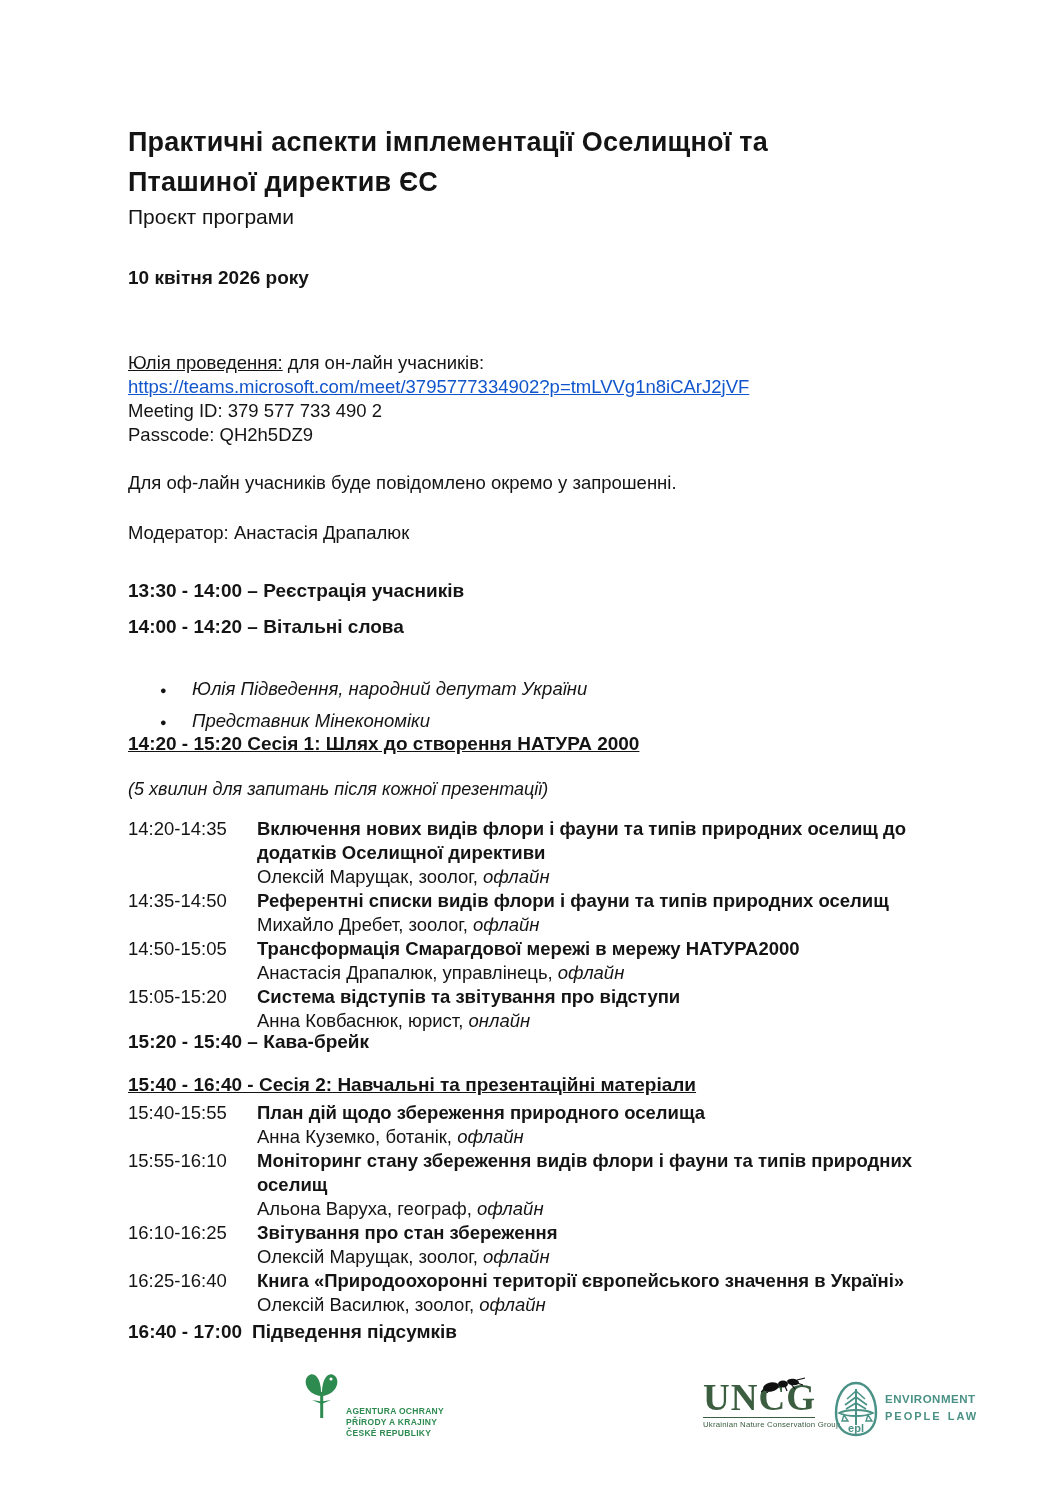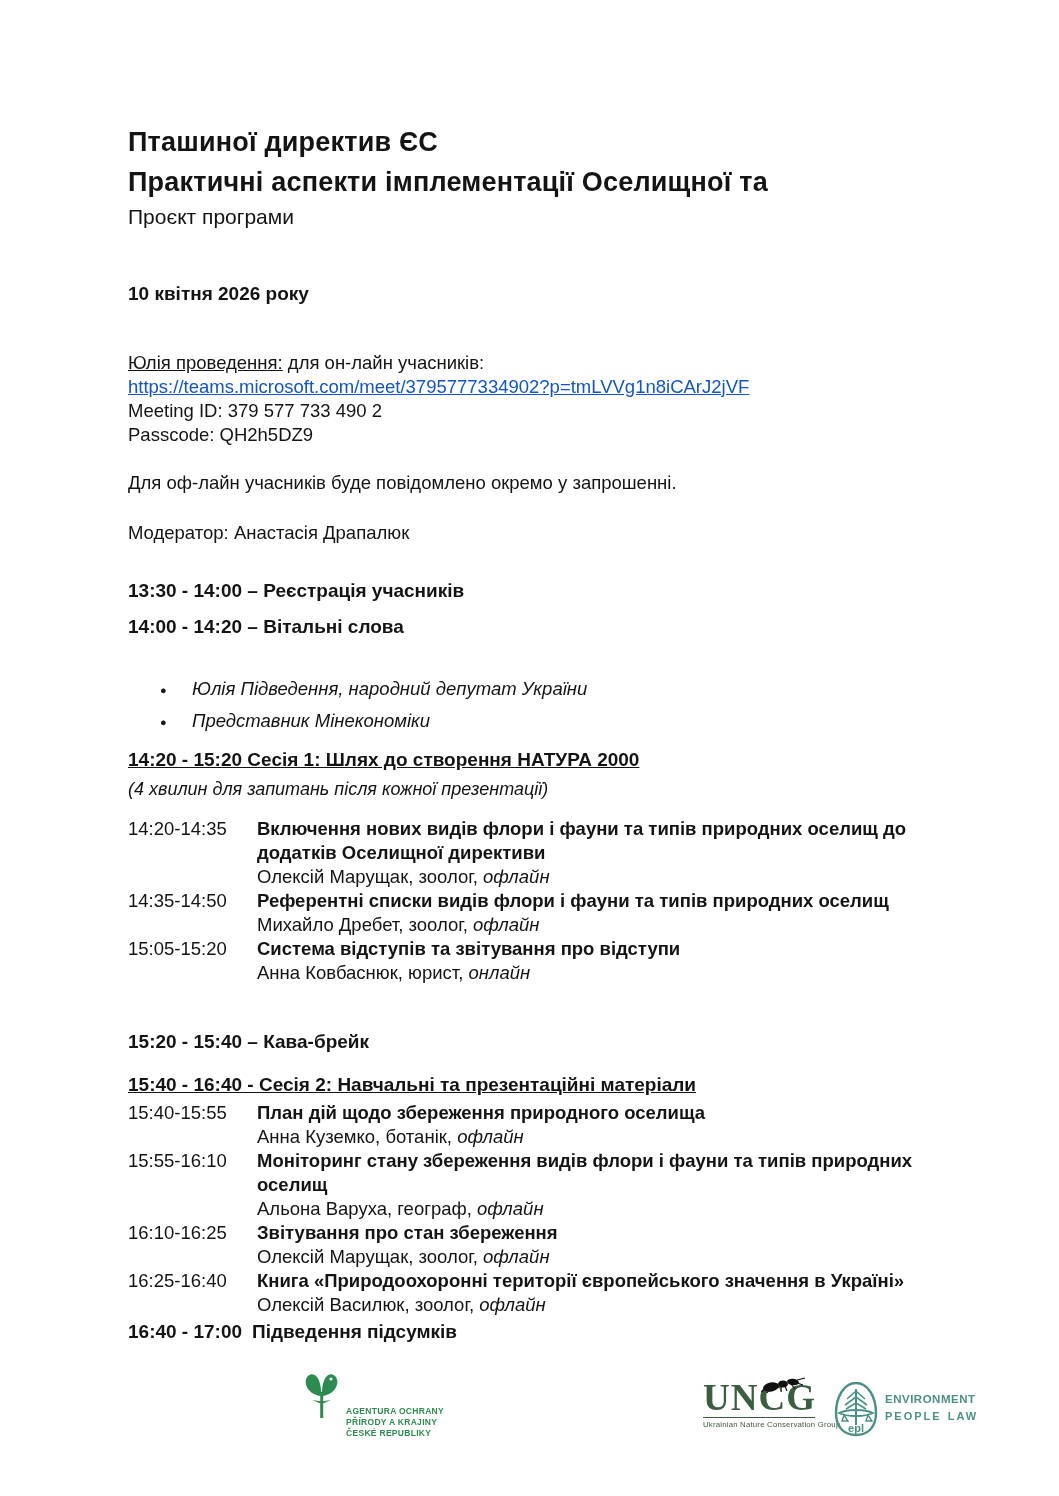--- a/index.html
+++ b/index.html
@@ -41,59 +41,66 @@
   .uncg-sub { font-size:7.8px; color:#3c5e40; margin-top:2px; letter-spacing:.2px; }
   .epl-wrap { display:flex; align-items:flex-start; }
   .epl-text { margin-left:6px; margin-top:12px; color:#4a9186; }
   .epl-line1 { font-size:11.5px; font-weight:bold; letter-spacing:.5px; line-height:13px; }
   .epl-line2 { font-size:15px; font-weight:bold; letter-spacing:2px; line-height:17px; font-variant:small-caps; }
 </style>
 </head>
 <body>
 
 <div class="abs title" style="top:122px;">
+  <div>Практичні аспекти імплементації Оселищної та</div>
   <div>Пташиної директив ЄС</div>
-  <div>Практичні аспекти імплементації Оселищної та</div>
 </div>
 <div class="abs subtitle" style="top:203px;">Проєкт програми</div>
-<div class="abs date" style="top:283px;">10 квітня 2026 року</div>
+<div class="abs date" style="top:267px;">10 квітня 2026 року</div>
 
 <div class="abs body-text" style="top:351px;">
   <div><span class="ulined">Юлія проведення:</span><span> для он-лайн учасників:</span></div>
   <div><a class="link">https://teams.microsoft.com/meet/3795777334902?p=tmLVVg1n8iCArJ2jVF</a></div>
   <div>Meeting ID: 379 577 733 490 2</div>
   <div>Passcode: QH2h5DZ9</div>
 </div>
 <div class="abs body-text" style="top:471px;">Для оф-лайн учасників буде повідомлено окремо у запрошенні.</div>
 <div class="abs body-text" style="top:521px;">Модератор: Анастасія Драпалюк</div>
 
 <div class="abs boldline" style="top:568px;margin-top:12px;">13:30 - 14:00 – Реєстрація учасників</div>
 <div class="abs boldline" style="top:616px;">14:00 - 14:20 – Вітальні слова</div>
 
 <div class="abs" style="top:673px; width:780px;">
   <div class="bullet-item"><span class="bullet-dot">●</span><span>Юлія Підведення, народний депутат України</span></div>
   <div class="bullet-item"><span class="bullet-dot">●</span><span>Представник Мінекономіки</span></div>
 </div>
 
-<div class="abs session-head" style="top:749px;">14:20 - 15:20 Сесія 1: Шлях до створення НАТУРА 2000</div>
-<div class="abs italic-note" style="top:779px;">(4 хвилин для запитань після кожної презентації)</div>
+<div class="abs session-head" style="top:733px;">14:20 - 15:20 Сесія 1: Шлях до створення НАТУРА 2000</div>
+<div class="abs italic-note" style="top:779px;">(5 хвилин для запитань після кожної презентації)</div>
 
 <div class="abs sched" style="top:817px;">
   <div class="srow">
     <div class="stime">14:20-14:35</div>
     <div class="scontent">
       <div class="stitle">Включення нових видів флори і фауни та типів природних оселищ до додатків Оселищної директиви</div>
       <div class="sspeaker"><span>Олексій Марущак, зоолог,</span> <span class="it">офлайн</span></div>
     </div>
   </div>
   <div class="srow">
     <div class="stime">14:35-14:50</div>
     <div class="scontent">
       <div class="stitle">Референтні списки видів флори і фауни та типів природних оселищ</div>
       <div class="sspeaker"><span>Михайло Дребет, зоолог,</span> <span class="it">офлайн</span></div>
+    </div>
+  </div>
+  <div class="srow">
+    <div class="stime">14:50-15:05</div>
+    <div class="scontent">
+      <div class="stitle">Трансформація Смарагдової мережі в мережу НАТУРА2000</div>
+      <div class="sspeaker"><span>Анастасія Драпалюк, управлінець,</span> <span class="it">офлайн</span></div>
     </div>
   </div>
   <div class="srow">
     <div class="stime">15:05-15:20</div>
     <div class="scontent">
       <div class="stitle">Система відступів та звітування про відступи</div>
       <div class="sspeaker"><span>Анна Ковбаснюк, юрист,</span> <span class="it">онлайн</span></div>
     </div>
   </div>
 </div>

